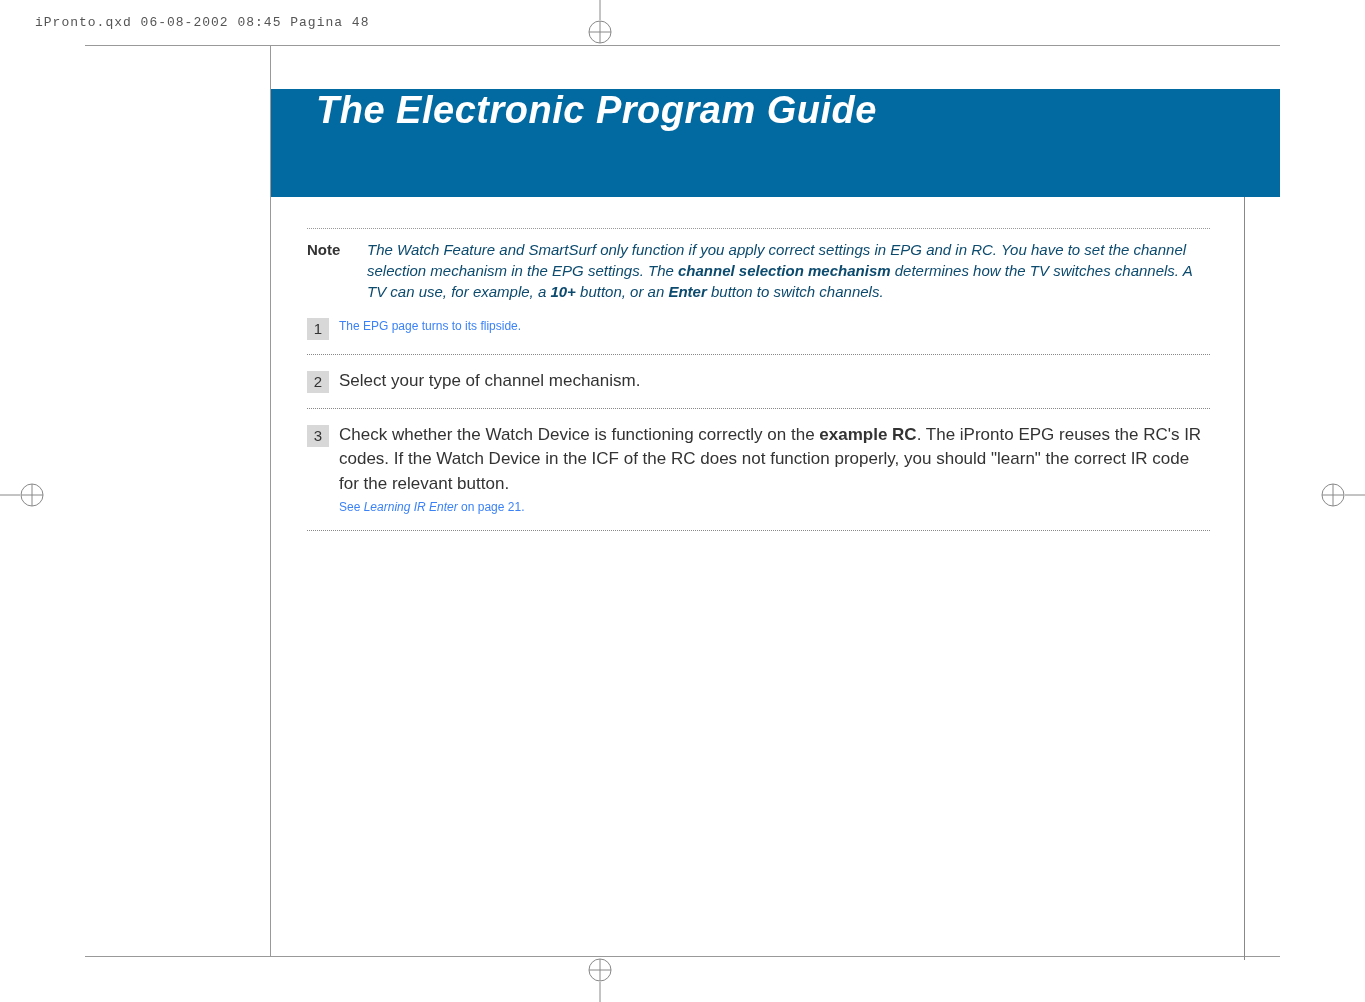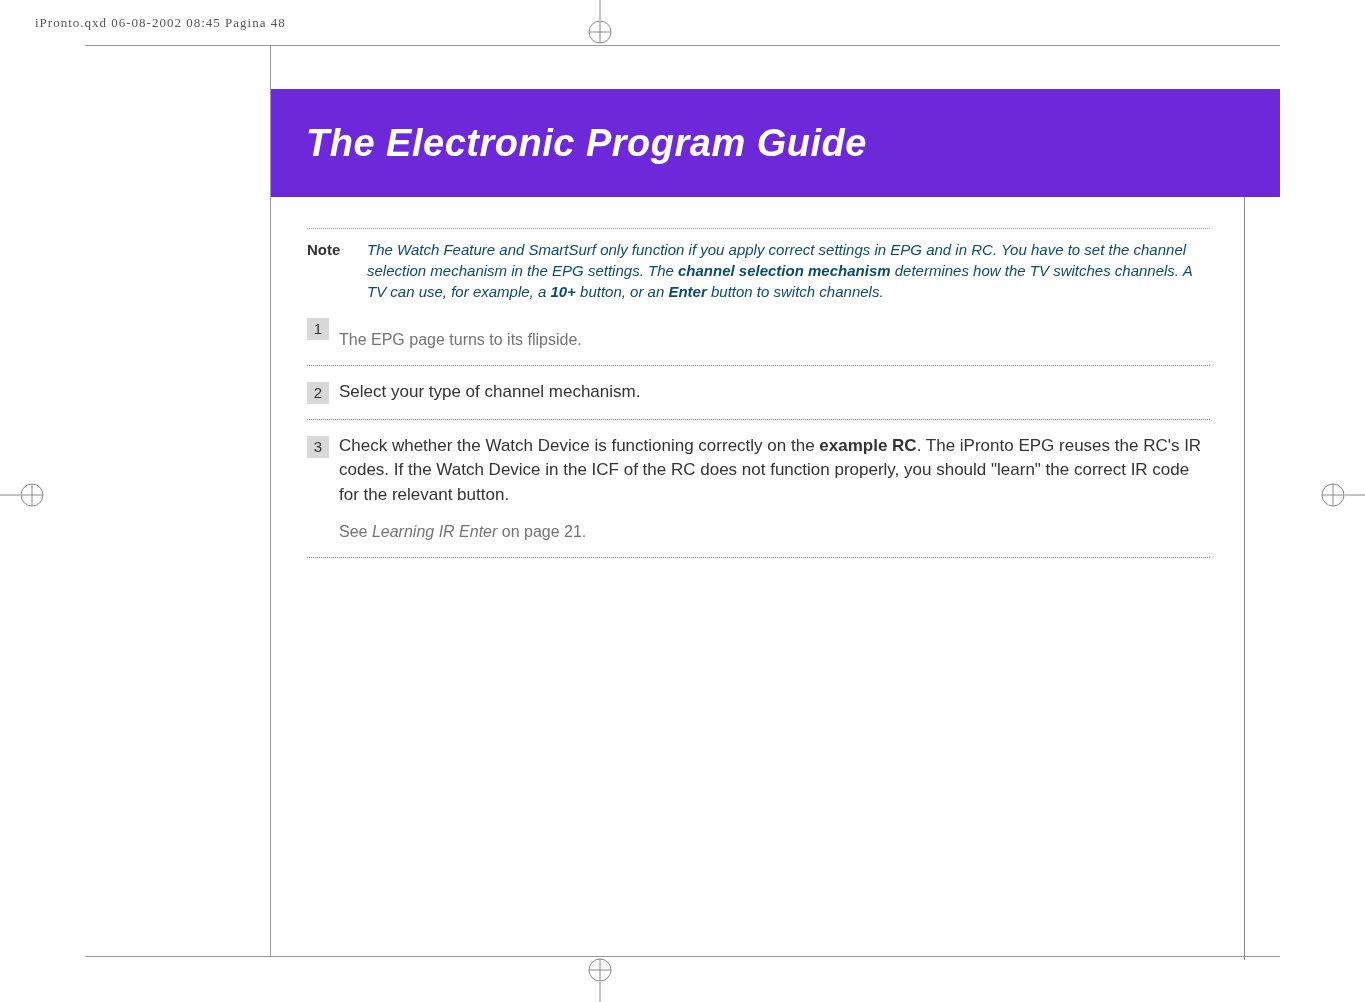--- a/index.html
+++ b/index.html
@@ -14,21 +14,21 @@
       background: #ffffff;
       font-family: Arial, Helvetica, sans-serif;
       position: relative;
       overflow: hidden;
     }
     
     .print-header {
       position: absolute;
       top: 15px;
       left: 35px;
-      font-family: Liberation Serif, serif;
+      font-family: Liberation Mono, monospace;
       font-size: 13px;
       color: #555;
       letter-spacing: 1px;
     }
     
     .crop-mark-top {
       position: absolute;
       top: 0;
       left: 580px;
       width: 40px;
@@ -107,24 +107,23 @@
       height: 1px;
       background: #999;
     }
     
     .title-bar {
       position: absolute;
       top: 44px;
       left: 186px;
       right: 0;
       height: 108px;
-      background: #6d28d9;
+      background: #0369a1;
       display: flex;
-      align-items: center;
-      padding-left: 35px;
+      padding-left: 45px;
     }
     
     .title-text {
       color: #ffffff;
       font-size: 38px;
       font-weight: bold;
       font-style: italic;
       letter-spacing: 0.5px;
     }
     
@@ -190,23 +189,23 @@
       color: #333;
       flex: 1;
     }
     
     .step-main {
       font-weight: normal;
     }
     
     .step-sub {
       font-weight: normal;
-      color: #737373;
-      font-size: 16px;
-      margin-top: 12px;
+      color: #3b82f6;
+      font-size: 12px;
+      margin-top: 2px;
     }
     
     .step-text .bold {
       font-weight: bold;
     }
     
     .step-text .italic {
       font-style: italic;
     }
     

